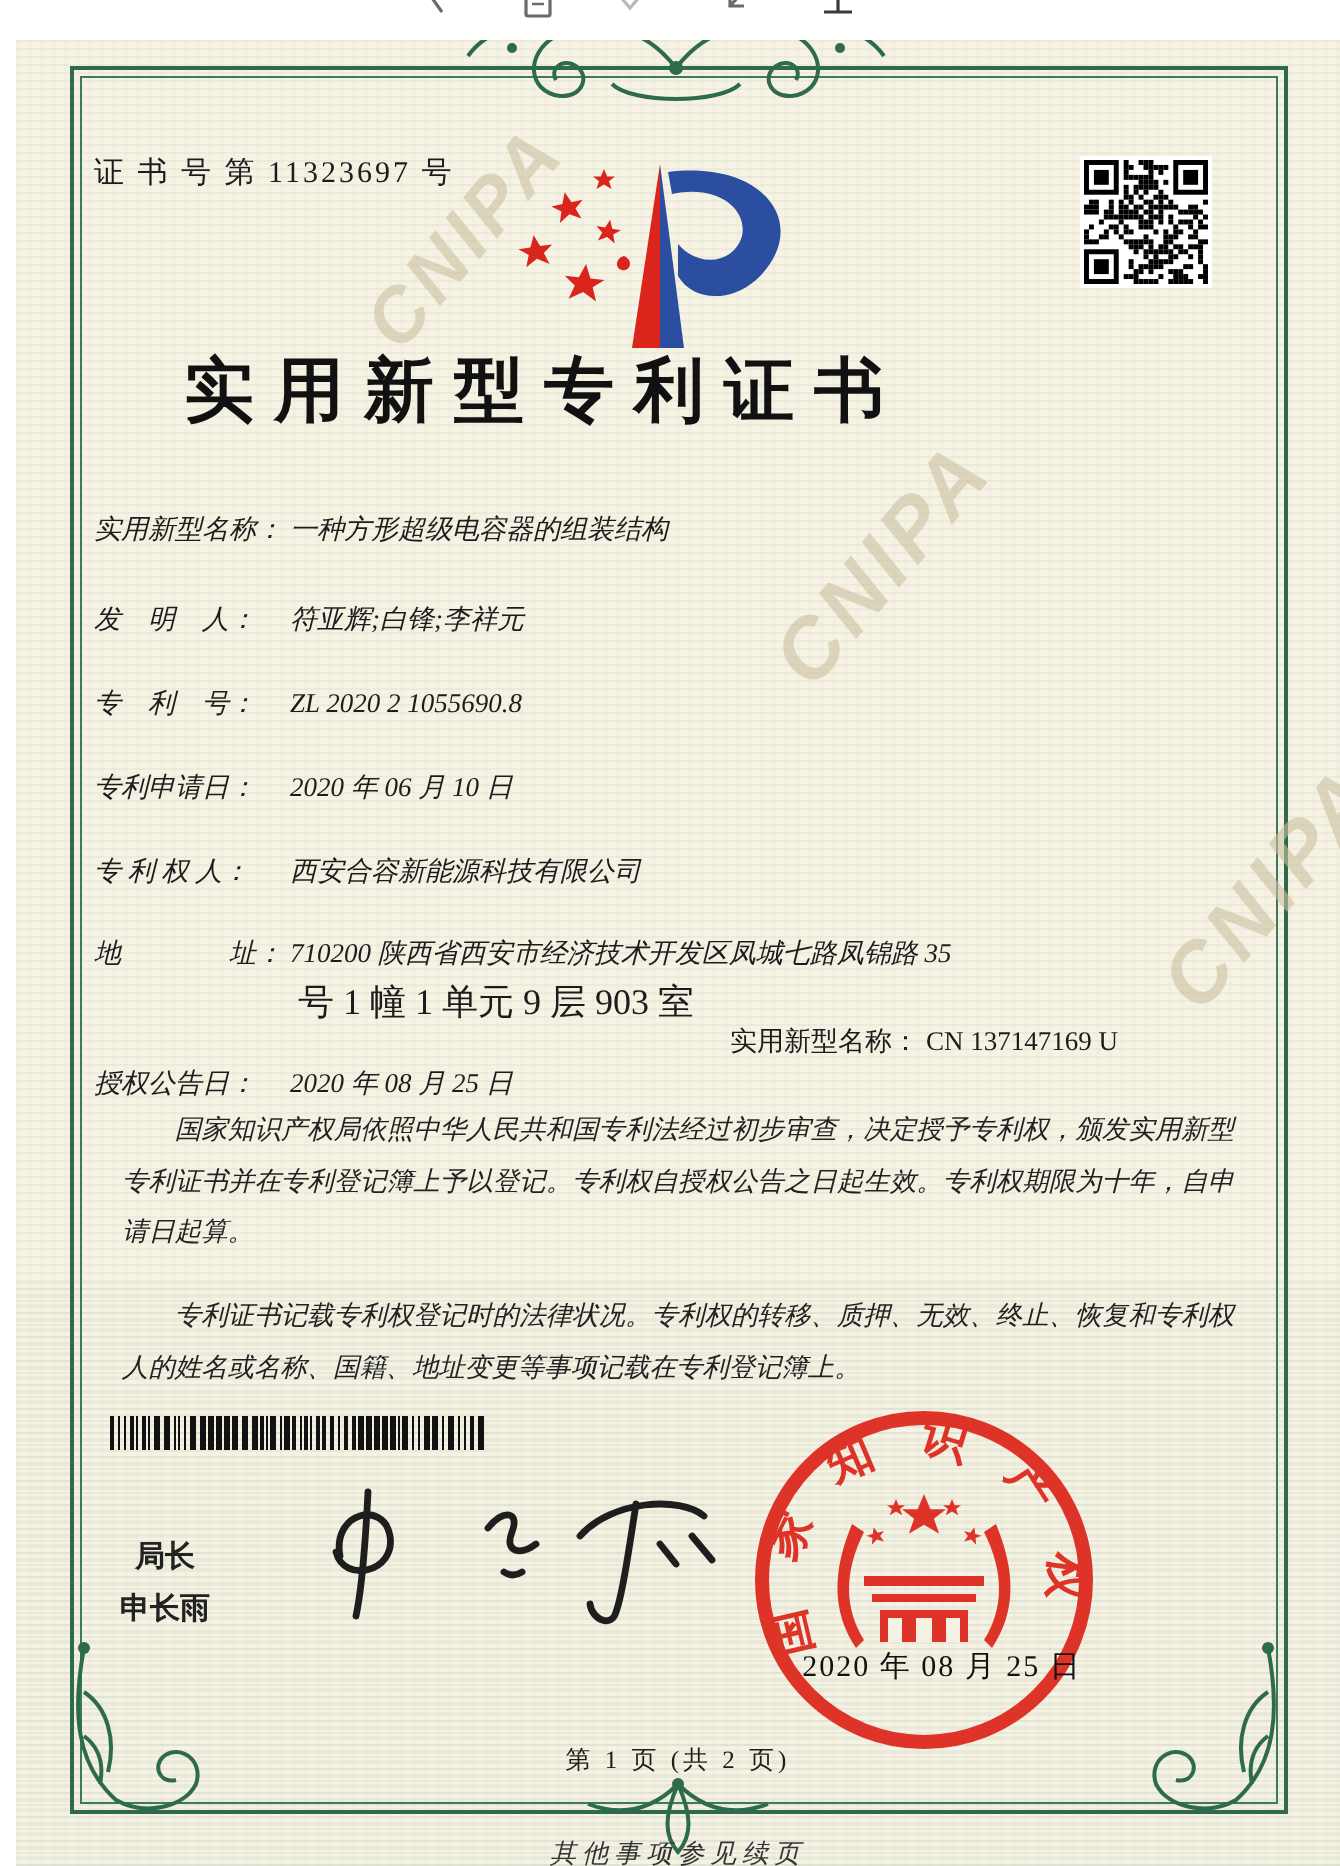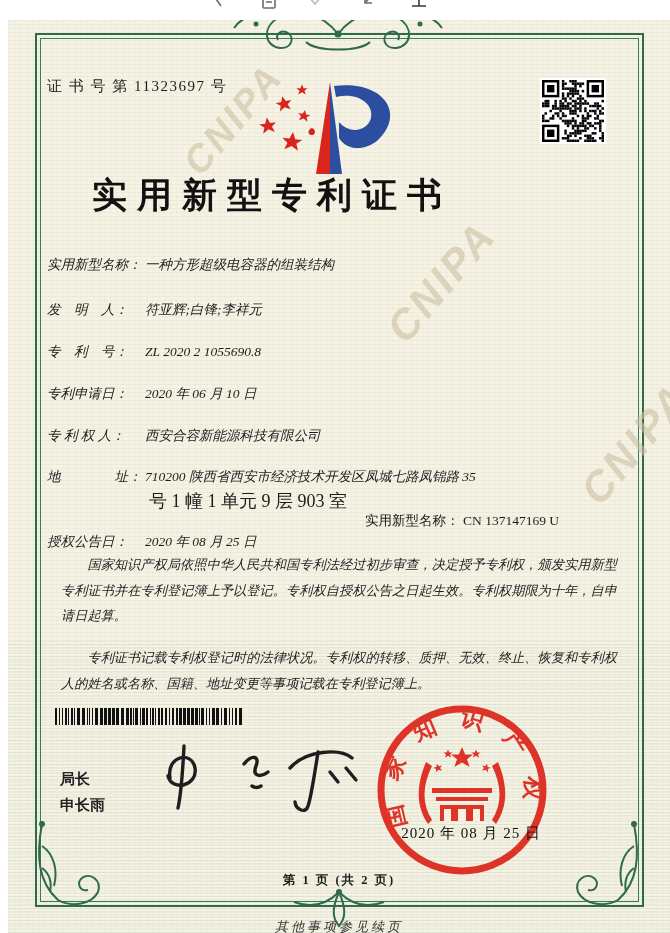--- a/index.html
+++ b/index.html
@@ -32,26 +32,26 @@
   .row .lbl{display:inline-block;width:98px;}
   .row .val{display:inline-block;}
   .addr2{position:absolute;left:141px;font-size:18px;}
   .pair2{position:absolute;left:357px;font-size:13.5px;white-space:nowrap;}
   .pair2 .lbl{display:inline-block;width:98px;}
   .paras{position:absolute;left:37px;top:516px;width:588px;font-size:13.2px;line-height:1.95;
          text-align:justify;font-style:italic;color:#222;}
   .paras p{margin:16px;text-indent:2em;}
   .barcode{position:absolute;left:47px;top:688px;width:188px;height:17px;}
   .signer{position:absolute;left:52px;top:746px;font-family:"Liberation Sans","DejaVu Sans",sans-serif;
-          font-weight:bold;font-size:15px;line-height:26px;color:#222;}
+          font-weight:bold;font-size:15px;line-height:26px;color:#222;text-align:center;}
   .signature{position:absolute;left:140px;top:718px;}
   .seal{position:absolute;left:366px;top:682px;width:176px;height:176px;opacity:0.92;z-index:3;}
   .seal-date{position:absolute;left:383px;top:804px;width:160px;text-align:center;
              font-size:15px;color:#111;z-index:4;letter-spacing:1px;}
-  .pagefoot{position:absolute;left:0;top:852px;width:662px;text-align:center;font-size:12.5px;letter-spacing:2px;font-weight:bold;}
+  .pagefoot{position:absolute;left:0;top:852px;width:662px;text-align:center;font-size:12.5px;letter-spacing:2px;}
   .contnote{position:absolute;left:0;top:898px;width:662px;text-align:center;font-size:13px;
             font-style:italic;letter-spacing:3px;color:#333;}
 </style>
 </head>
 <body>
 
 <div class="screen">
 
   <div class="toolbar">
     <span class="tb-icon" style="left:206px">

